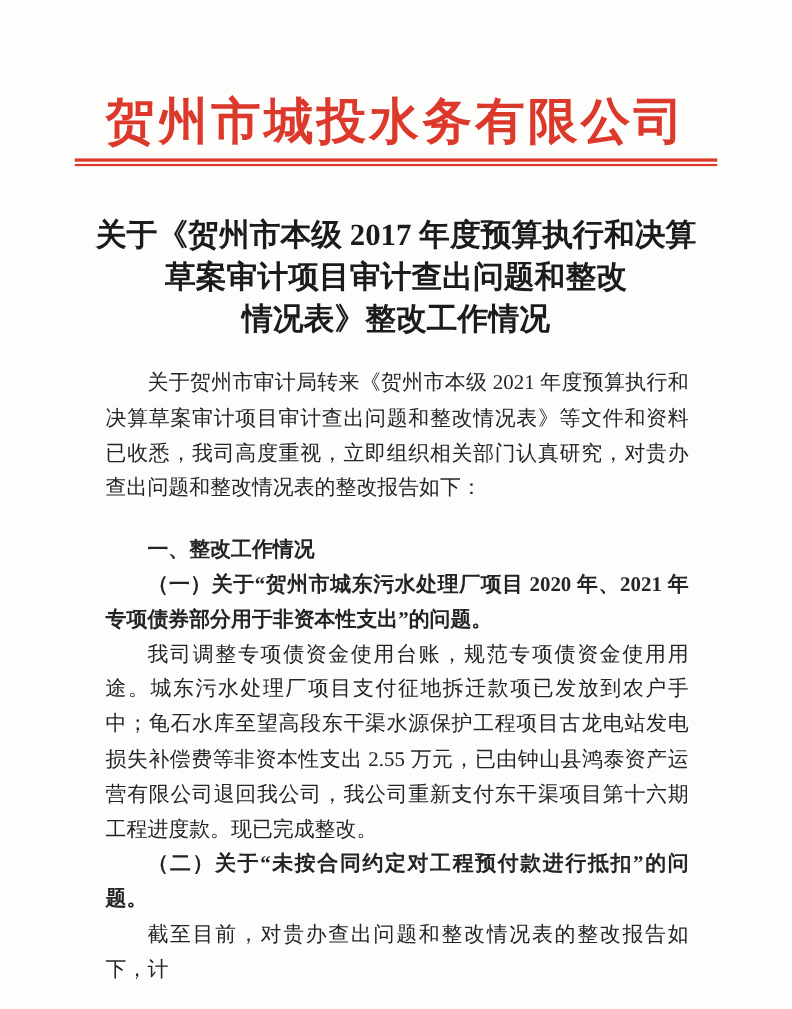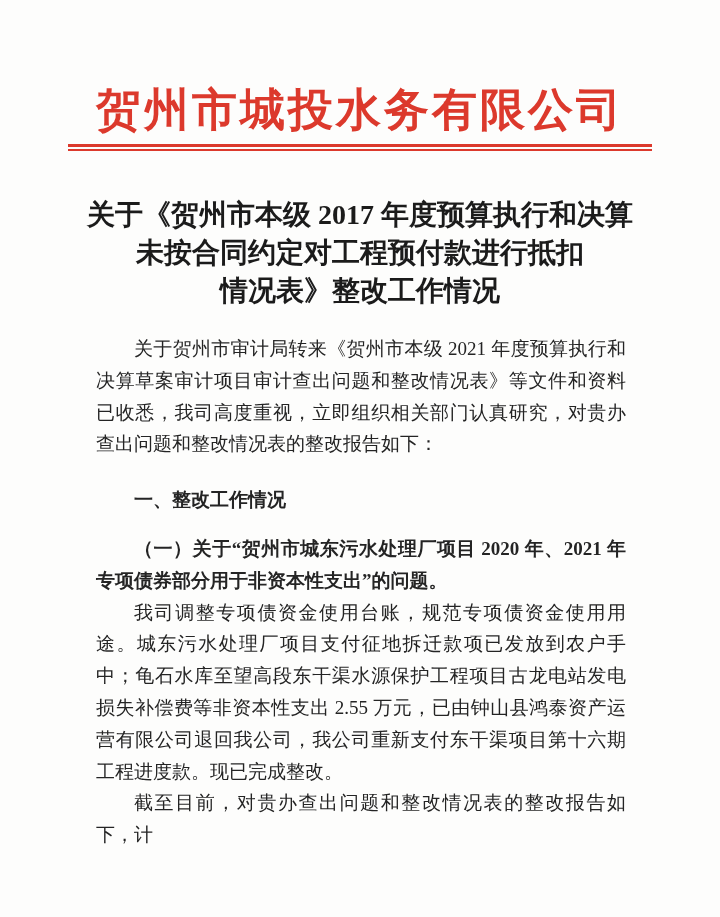--- a/index.html
+++ b/index.html
@@ -63,43 +63,43 @@
     margin: 0;
     text-indent: 2em;
   }
   .heading-hei {
     font-weight: bold;
     font-family: "Liberation Sans", "DejaVu Sans", sans-serif;
     margin-top: 24px;
   }
   .heading-kai {
     font-weight: bold;
-    margin-top: 17px;
   }
 </style>
 </head>
 <body>
 
 <div class="page">
 
   <header>
     <div class="company-name">贺州市城投水务有限公司</div>
     <div class="letterhead-rule">
       <div class="rule-thick"></div>
       <div class="rule-thin"></div>
     </div>
   </header>
 
   <h1 class="doc-title">
     <span class="title-line">关于《贺州市本级 2017 年度预算执行和决算</span>
-    <span class="title-line">未按合同约定对工程预付款进行抵扣</span>
+    <span class="title-line">草案审计项目审计查出问题和整改</span>
     <span class="title-line">情况表》整改工作情况</span>
   </h1>
 
   <main class="body-text">
     <p class="para">关于贺州市审计局转来《贺州市本级 2021 年度预算执行和决算草案审计项目审计查出问题和整改情况表》等文件和资料已收悉，我司高度重视，立即组织相关部门认真研究，对贵办查出问题和整改情况表的整改报告如下：</p>
     <p class="para heading-hei">一、整改工作情况</p>
     <p class="para heading-kai">（一）关于“贺州市城东污水处理厂项目 2020 年、2021 年专项债券部分用于非资本性支出”的问题。</p>
     <p class="para">我司调整专项债资金使用台账，规范专项债资金使用用途。城东污水处理厂项目支付征地拆迁款项已发放到农户手中；龟石水库至望高段东干渠水源保护工程项目古龙电站发电损失补偿费等非资本性支出 2.55 万元，已由钟山县鸿泰资产运营有限公司退回我公司，我公司重新支付东干渠项目第十六期工程进度款。现已完成整改。</p>
+    <p class="para heading-kai">（二）关于“未按合同约定对工程预付款进行抵扣”的问题。</p>
     <p class="para">截至目前，对贵办查出问题和整改情况表的整改报告如下，计</p>
   </main>
 
 </div>
 
 </body></html>

